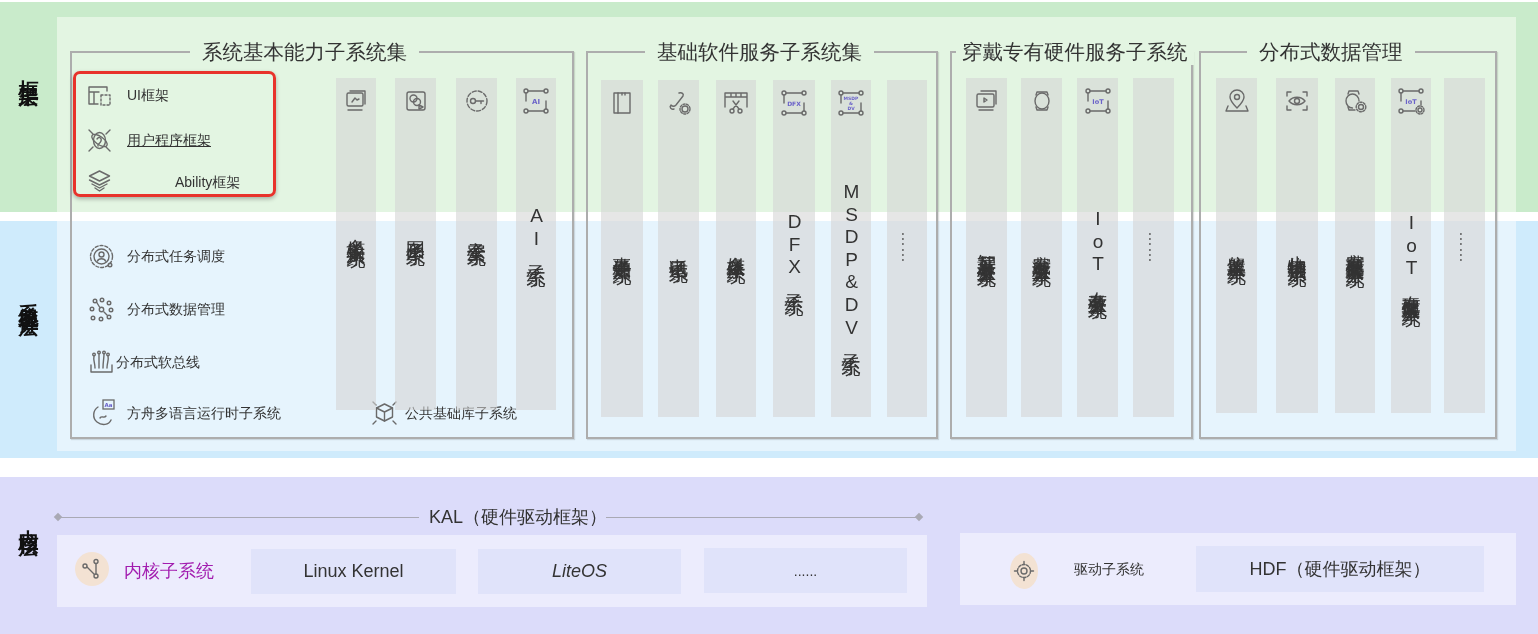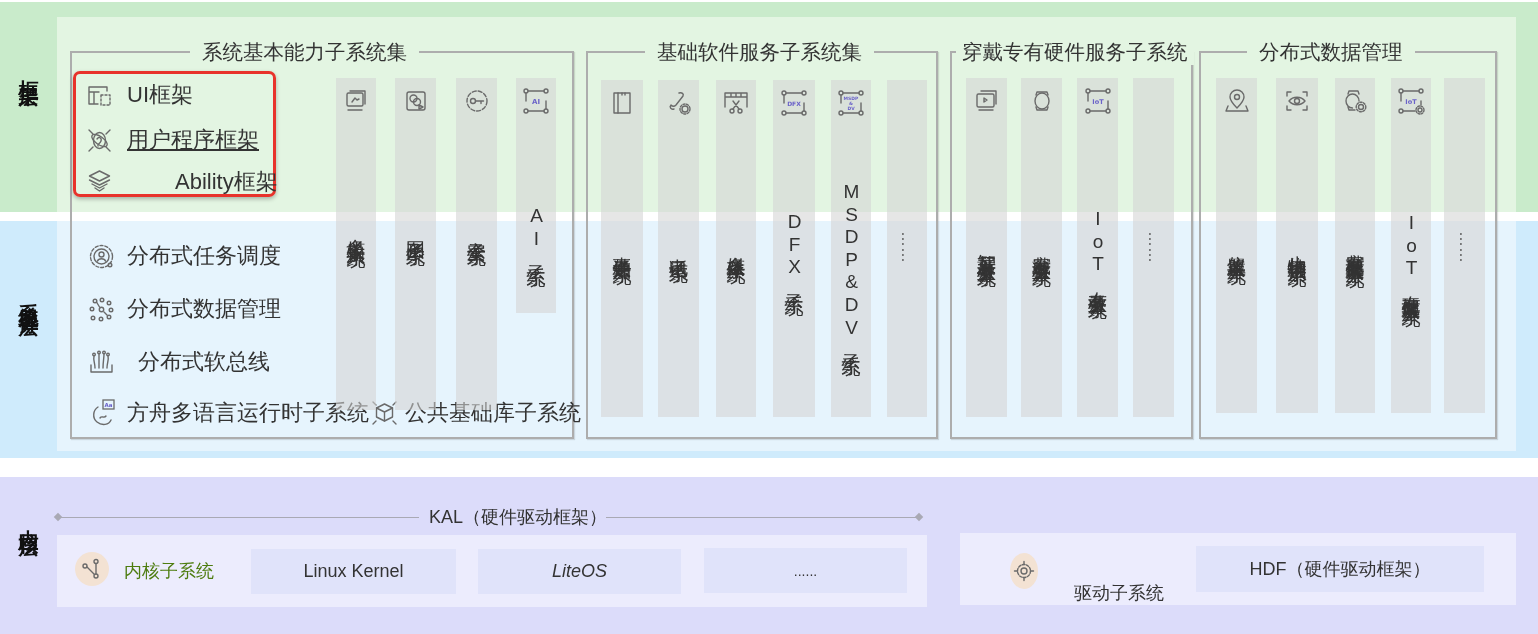--- a/index.html
+++ b/index.html
@@ -28,21 +28,21 @@
   .col .vbox { position: absolute; left: 0; right: 0; height: 240px; display: flex;
                align-items: center; justify-content: center; }
   .g1 .vbox { top: 32px; }
   .g2 .vbox { top: 47px; }
   .g3 .vbox, .g4 .vbox { top: 49px; }
   .vt { writing-mode: vertical-rl; text-orientation: upright; font-size: 19px; letter-spacing: 1.6px; color: #333; }
   .vdots { writing-mode: vertical-rl; text-orientation: mixed; font-size: 16px; color: #555; letter-spacing: 0; }
 
   
   .item-icon { width: 27px; height: 27px; }
-  .item-text { font-size: 22px; line-height: 22px; color: #333; white-space: nowrap; }
+  .item-text { font-size: 14px; line-height: 22px; color: #333; white-space: nowrap; }
 
   .highlight { left: 73px; top: 71px; width: 203px; height: 126px; border: 3px solid #e8322b;
                border-radius: 7px; box-shadow: 0 2px 4px rgba(0,0,0,0.28); }
 
   
   .kpanel { background: #ececfd; }
   .kbox { background: #e0e3fa; display: flex; align-items: center; justify-content: center;
           font-size: 18px; color: #333; }
   .kal-line { height: 1px; background: #a9a9b4; top: 517px; }
   .kal-dot { width: 6px; height: 6px; background: #a9a9b4; transform: rotate(45deg); top: 514px; }
@@ -132,21 +132,21 @@
 <div class="abs item-icon" style="left:88px; top:349px;">
   <svg width="27" height="27" viewBox="0 0 27 27">
       <path class="st" d="M3 16v7h21v-7"></path>
       <path class="st" d="M7 19c0-5-2-8-1-12M11 19c0-6 0-10 0-14M15 19c0-6 1-10 1-14M19 19c0-5 2-8 1-12"></path>
       <circle class="st" cx="6" cy="5.5" r="1.3"></circle>
       <circle class="st" cx="11" cy="3.5" r="1.3"></circle>
       <circle class="st" cx="16" cy="3.5" r="1.3"></circle>
       <circle class="st" cx="20" cy="5.5" r="1.3"></circle>
     </svg>
 </div>
-<div class="abs item-text" style="left:138px; top:351px;">分布式软总线</div>
+<div class="abs item-text" style="left:116px; top:351px;">分布式软总线</div>
 
 <div class="abs item-icon" style="left:90px; top:398px; width:30px; height:30px;">
   <svg width="30" height="30" viewBox="0 0 30 30">
       <path class="st" d="M8 9c-5 3-6 11-1 15s12 3 14-2M10 20c2-3 4 1 6-2"></path>
       <rect x="13" y="2" width="11" height="9" fill="none" stroke="#6a6a6a" stroke-width="1.3"></rect>
       <text class="pt" x="18.5" y="9" font-size="5.5" text-anchor="middle">Aa</text>
     </svg>
 </div>
 <div class="abs item-text" style="left:127px; top:402px;">方舟多语言运行时子系统</div>
 
@@ -188,21 +188,21 @@
       <svg width="28" height="28" viewBox="0 0 28 28">
         <circle class="st" cx="14" cy="14" r="10" stroke-dasharray="4 2"></circle>
         <circle class="st" cx="10" cy="14" r="2.5"></circle>
         <path class="st" d="M12.5 14h8M18 14v2.5"></path>
       </svg>
     </div>
   <div class="vbox">
       <span class="vt">安全子系统</span>
     </div>
 </div>
-<div class="abs col g1" style="left:516px; top:78px; width:40px; height:235px;">
+<div class="abs col g1" style="left:516px; top:78px; width:40px; height:332px;">
   <div class="cicon">
       <svg width="28" height="28" viewBox="0 0 28 28">
         <circle class="st" cx="4" cy="4" r="2"></circle>
         <circle class="st" cx="24" cy="4" r="2"></circle>
         <circle class="st" cx="4" cy="24" r="2"></circle>
         <circle class="st" cx="24" cy="24" r="2"></circle>
         <path class="st" d="M6 4h16M4 6v8M24 14v8M6 24h16"></path>
         <text class="pt" x="14" y="17" font-size="7" text-anchor="middle">AI</text>
       </svg>
     </div>
@@ -395,27 +395,27 @@
 
 <div class="abs kpanel" style="left:57px; top:535px; width:870px; height:72px;"></div>
 <div class="abs k-circle" style="left:75px; top:552px; width:34px; height:34px;">
   <svg width="22" height="22" viewBox="0 0 22 22">
       <circle class="st" cx="4" cy="8" r="2"></circle>
       <circle class="st" cx="15" cy="3.5" r="2"></circle>
       <circle class="st" cx="15" cy="18" r="2"></circle>
       <path class="st" d="M6 9l7 7M15 5.5v10.5"></path>
     </svg>
 </div>
-<div class="abs" style="left:124px; top:560px; font-size:18px; line-height:22px; color:#4d7c0f; white-space:nowrap;">内核子系统</div>
+<div class="abs" style="left:124px; top:560px; font-size:18px; line-height:22px; color:#a21caf; white-space:nowrap;">内核子系统</div>
 <div class="abs kbox" style="left:251px; top:549px; width:205px; height:45px;">Linux Kernel</div>
 <div class="abs kbox" style="left:478px; top:549px; width:203px; height:45px;font-style:italic;">LiteOS</div>
 <div class="abs kbox" style="left:704px; top:548px; width:203px; height:45px; font-size:14px;">......</div>
 
 <div class="abs kpanel" style="left:960px; top:533px; width:556px; height:72px;"></div>
 <div class="abs k-circle" style="left:1010px; top:553px; width:28px; height:36px;">
   <svg width="22" height="22" viewBox="0 0 22 22">
       <circle class="st" cx="11" cy="11" r="3"></circle>
       <circle class="st" cx="11" cy="11" r="6.5" stroke-dasharray="2.5 1.5"></circle>
       <path class="st" d="M11 1.5v3M11 17.5v3M1.5 11h3M17.5 11h3"></path>
     </svg>
 </div>
-<div class="abs" style="left:1074px; top:558px; font-size:18px; line-height:22px; color:#333; white-space:nowrap;margin-top:24px;">驱动子系统</div>
+<div class="abs" style="left:1074px; top:558px; font-size:14px; line-height:22px; color:#333; white-space:nowrap;">驱动子系统</div>
 <div class="abs kbox" style="left:1196px; top:546px; width:288px; height:46px;">HDF（硬件驱动框架）</div>
 
 </body></html>

